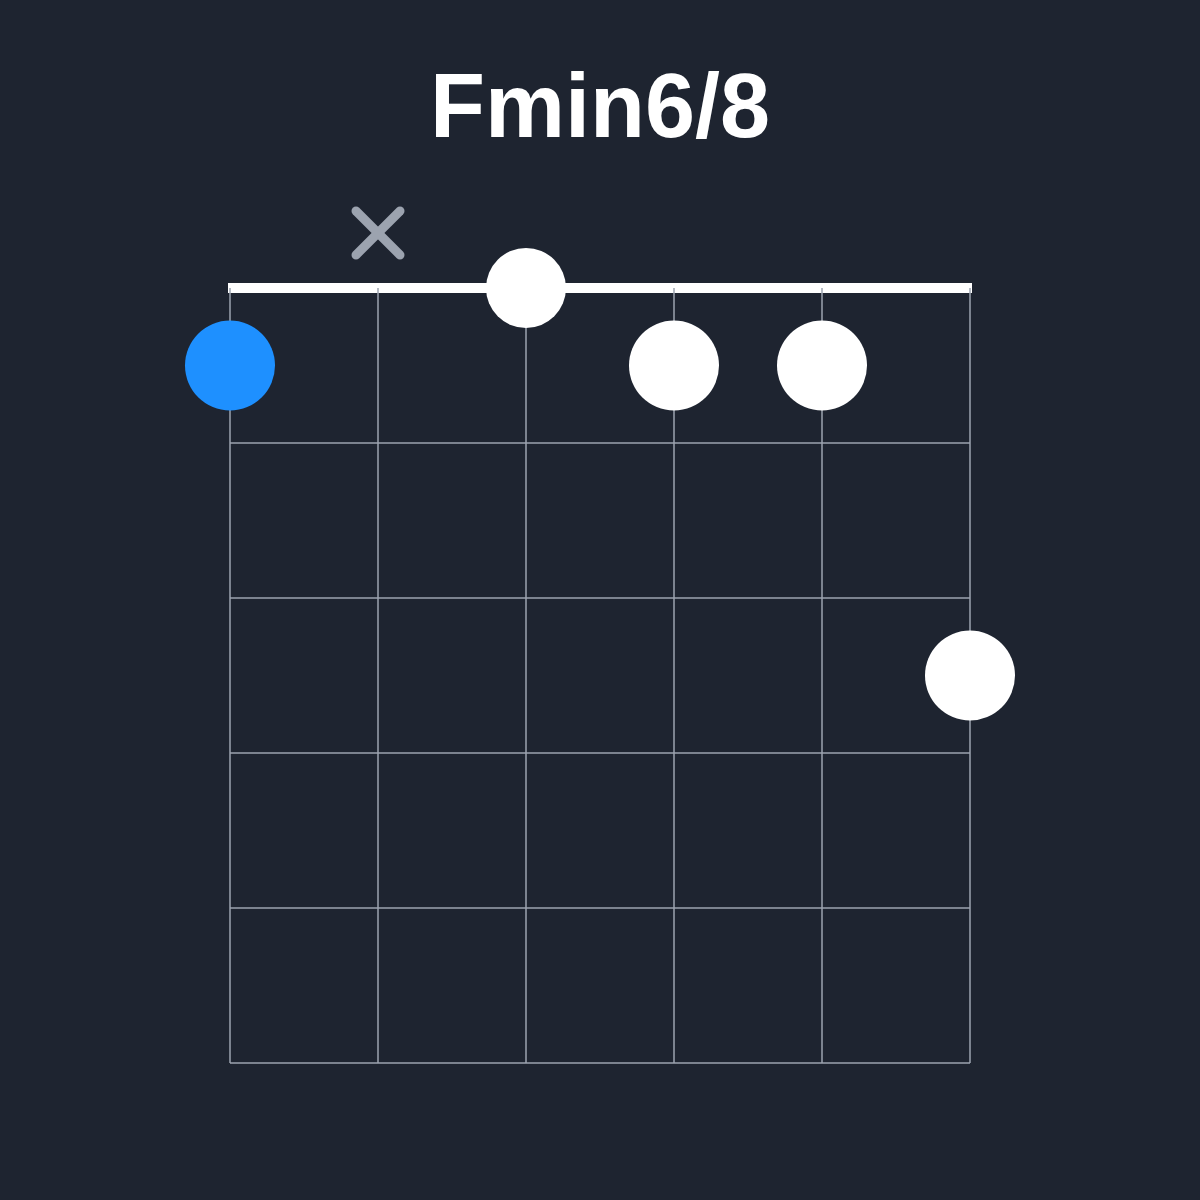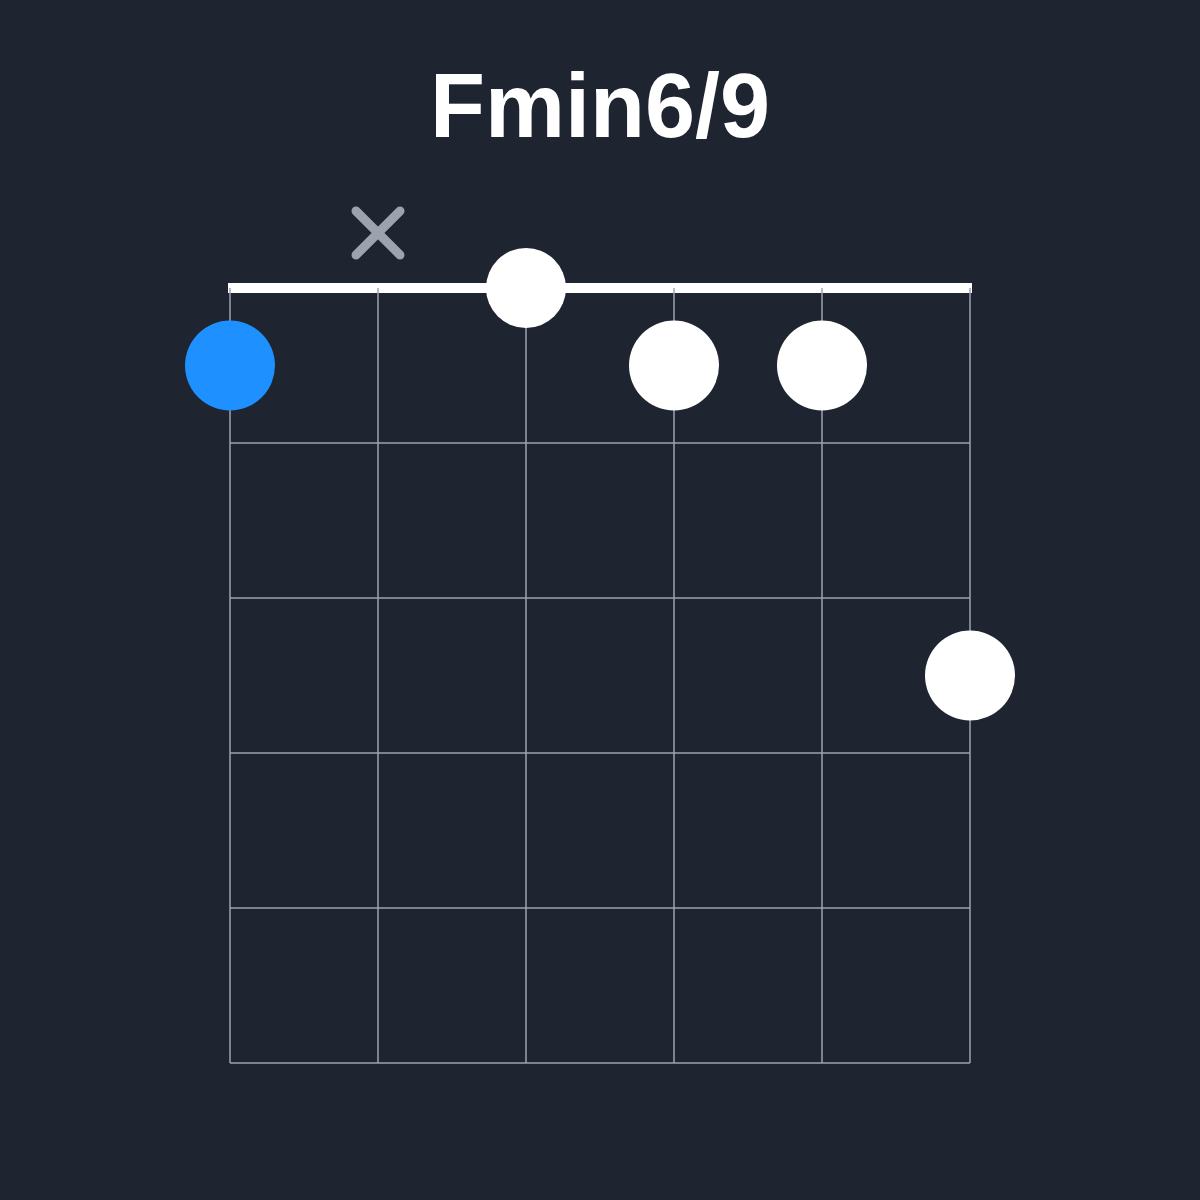--- a/index.html
+++ b/index.html
@@ -24,21 +24,21 @@
     .diagram-container {
       position: relative;
       width: 900px;
       height: 920px;
     }
     svg { display: block; }
   </style>
 </head>
 <body>
 
-<h1 class="chord-title">Fmin6/9</h1>
+<h1 class="chord-title">Fmin6/8</h1>
 
 <div class="diagram-container">
   <svg id="chord-svg" width="900" height="920" viewBox="0 0 900 920">
       <rect x="78" y="95" width="744" height="10" fill="#ffffff"></rect>
       <line x1="80" y1="255" x2="820" y2="255" stroke="#9ca3af" stroke-width="1.5"></line>
       <line x1="80" y1="410" x2="820" y2="410" stroke="#9ca3af" stroke-width="1.5"></line>
       <line x1="80" y1="565" x2="820" y2="565" stroke="#9ca3af" stroke-width="1.5"></line>
       <line x1="80" y1="720" x2="820" y2="720" stroke="#9ca3af" stroke-width="1.5"></line>
       <line x1="80" y1="875" x2="820" y2="875" stroke="#9ca3af" stroke-width="1.5"></line>
       <line x1="80" y1="100" x2="80" y2="875" stroke="#9ca3af" stroke-width="1.5"></line>

